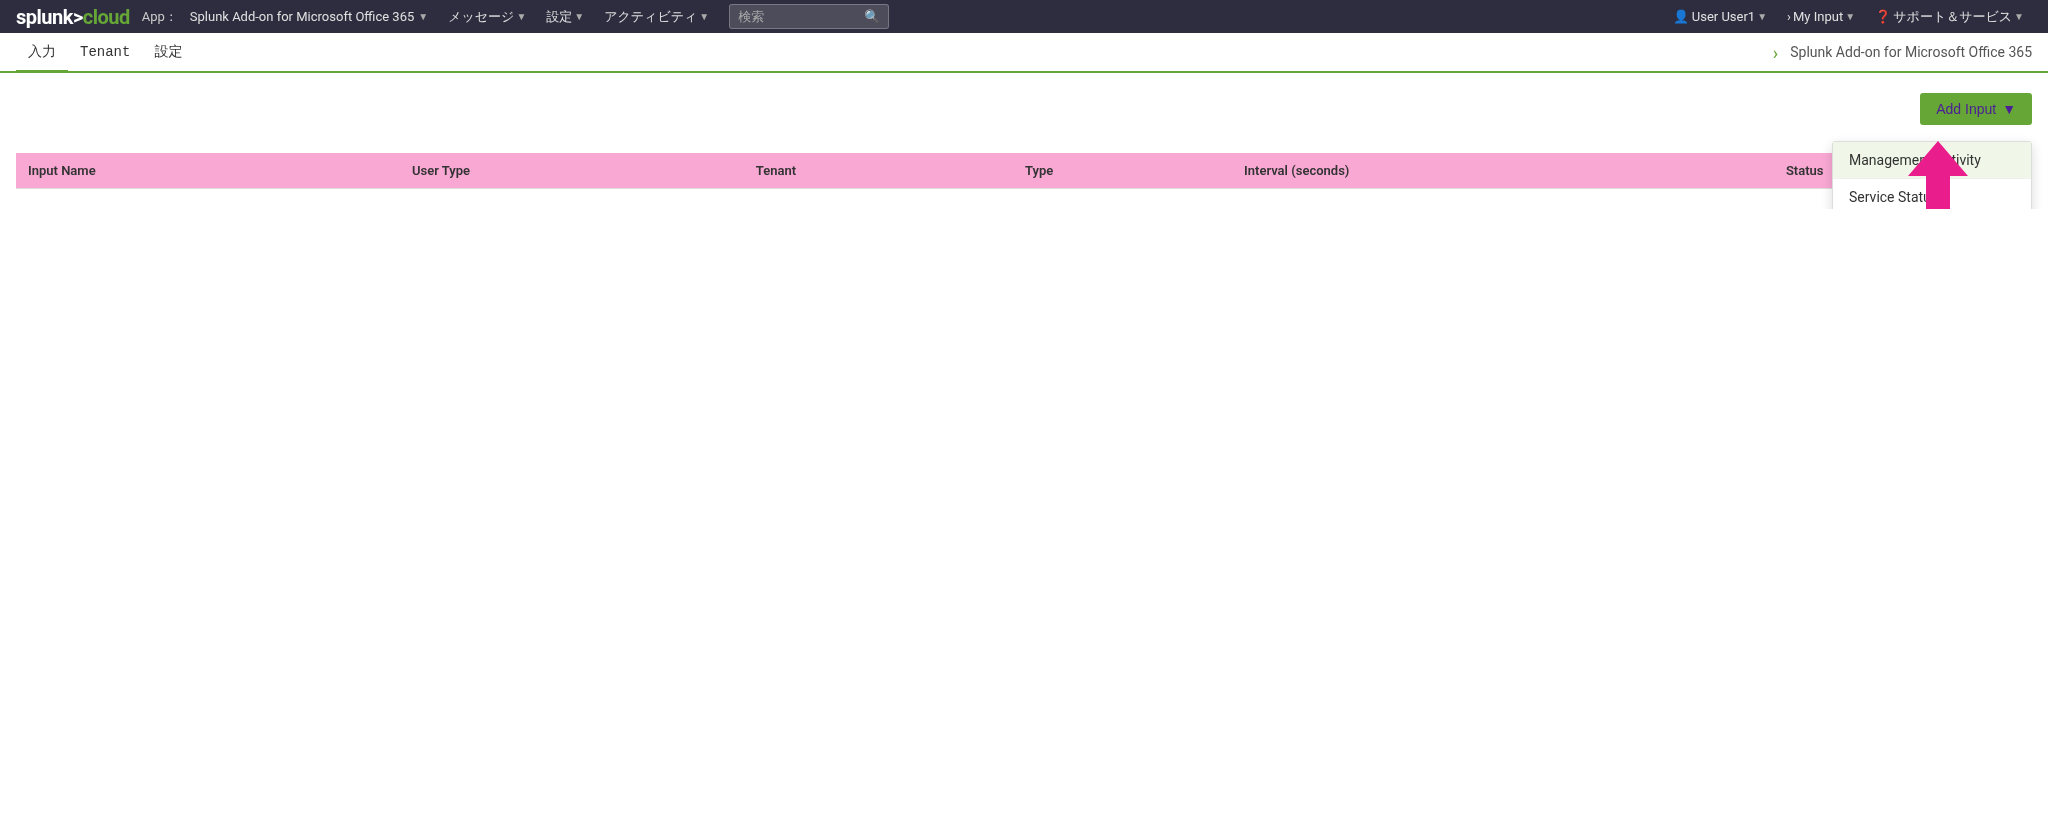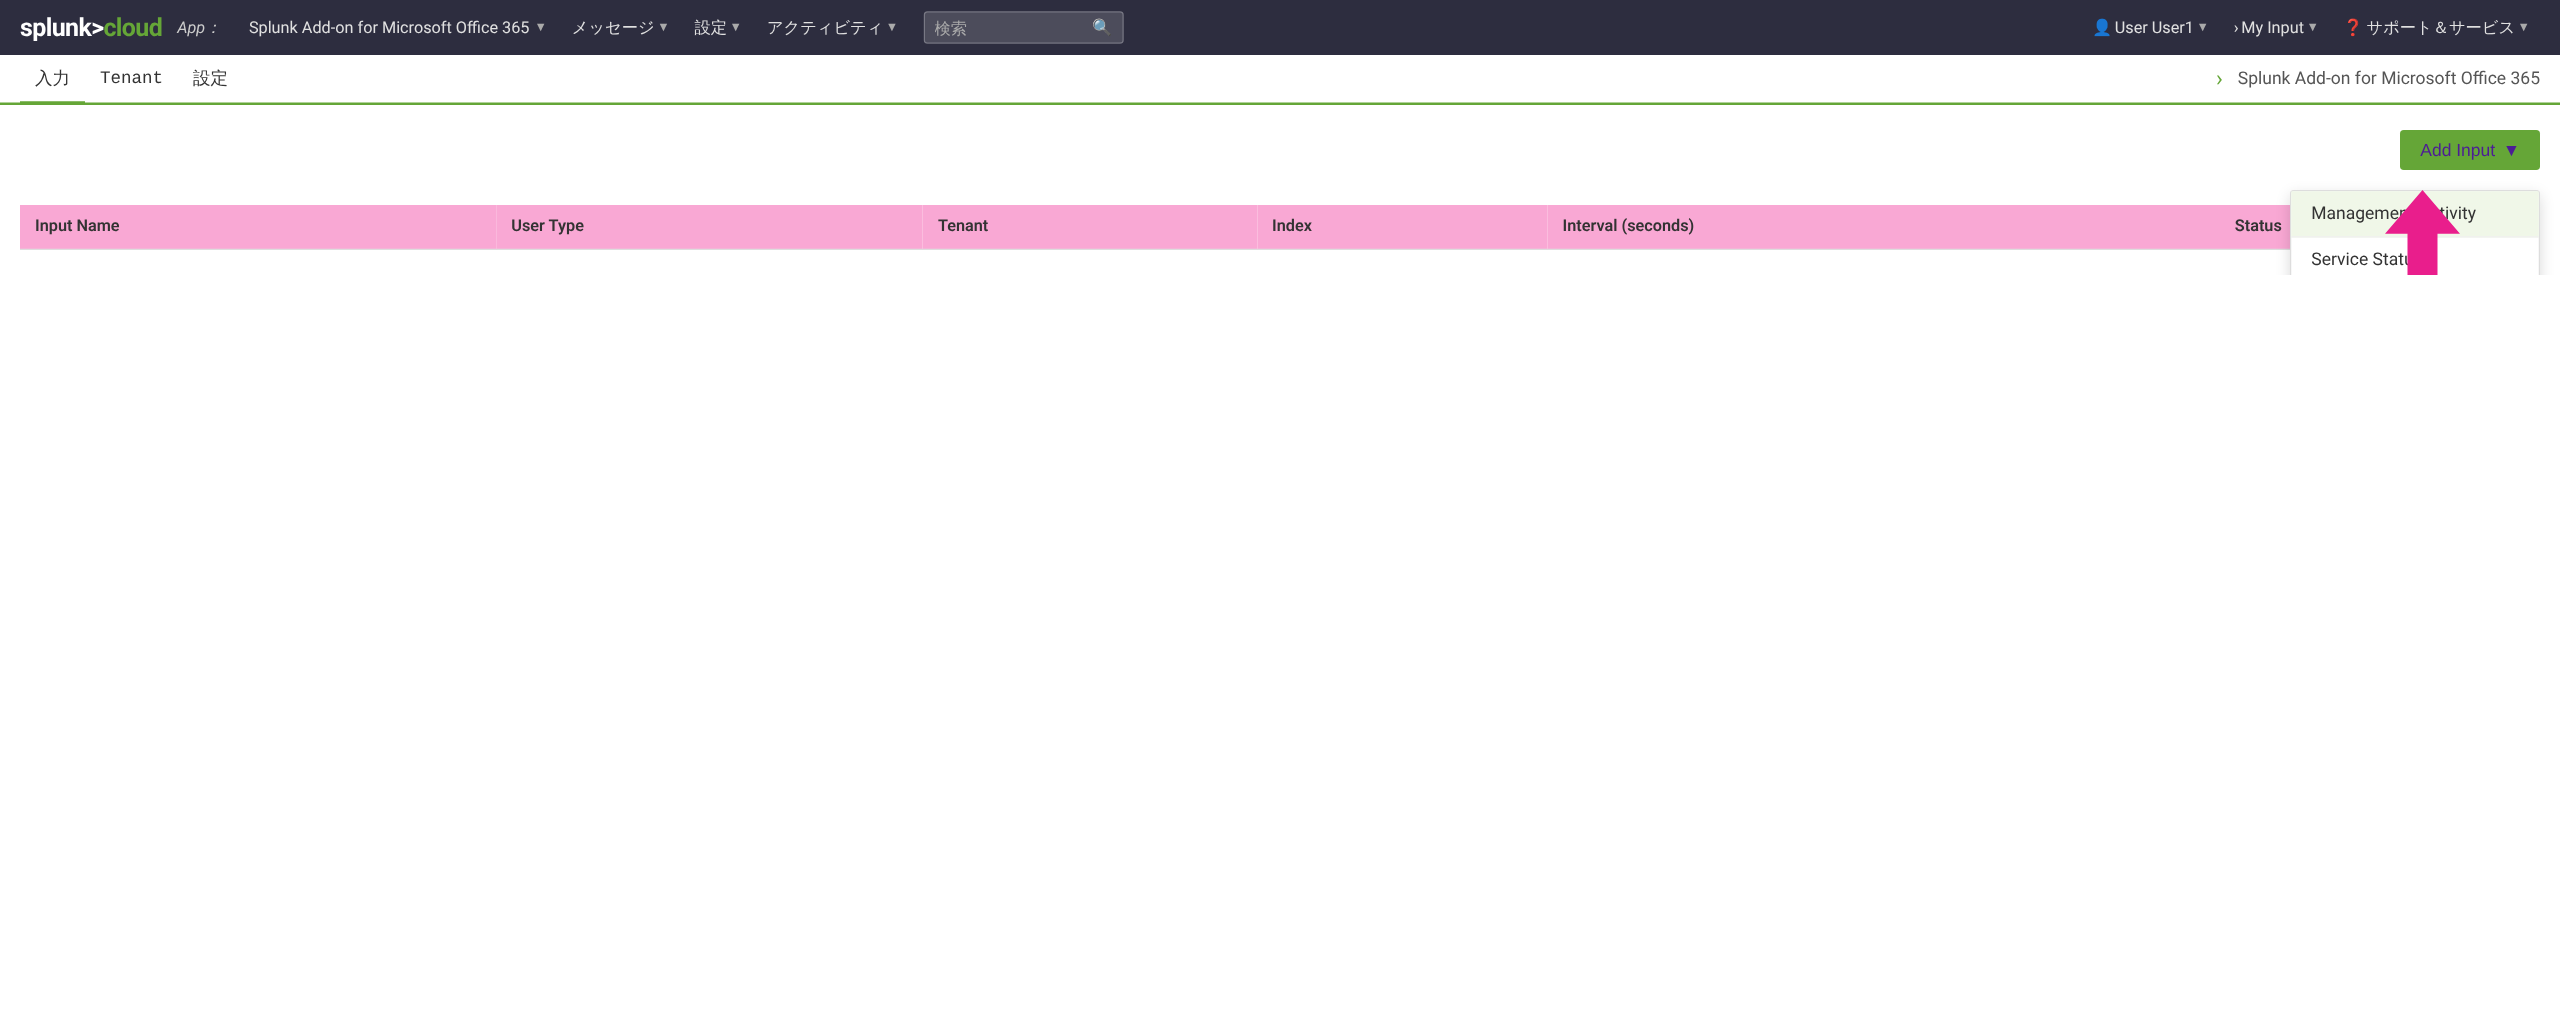--- a/index.html
+++ b/index.html
@@ -20,21 +20,21 @@
       background: #1a1a2e;
       background: #2b2b3b;
       background-color: #333347;
       background-color: #2d2d3f;
       background-color: #1f1f2e;
       background-color: #28283a;
       background-color: #2c2c3e;
       background-color: #333;
       background-color: #2a2a3d;
       background-color: #282838;
-      height: 44px;
+      height: 33px;
       display: flex;
       align-items: center;
       padding: 0 16px;
       gap: 4px;
       position: relative;
     }
 
     .top-nav {
       background-color: #3c3c4e;
       background-color: #333344;
@@ -265,22 +265,21 @@
     }
 
     .btn-area {
       text-align: right;
       margin-bottom: 8px;
     }
 
     .nav-label {
       color: #ccc;
       font-size: 13px;
-      margin-right: 10px;
-      font-style: italic;
+      margin-right: 0;
     }
   </style>
 </head>
 <body>
 
 <nav class="top-nav">
   <div class="splunk-logo">
     <span class="splunk-logo-text">
       <span class="splunk-part">splunk&gt;</span><span class="cloud-part">cloud</span>
     </span>
@@ -380,21 +379,21 @@
         <th>
           <span>Input Name</span>
         </th>
         <th>
           <span>User Type</span>
         </th>
         <th>
           <span>Tenant</span>
         </th>
         <th>
-          <span>Index</span>
+          <span>Type</span>
         </th>
         <th>
           <span>Interval (seconds)</span>
         </th>
         <th>
           <span>Status</span>
         </th>
       </tr>
     </thead>
     <tbody>

